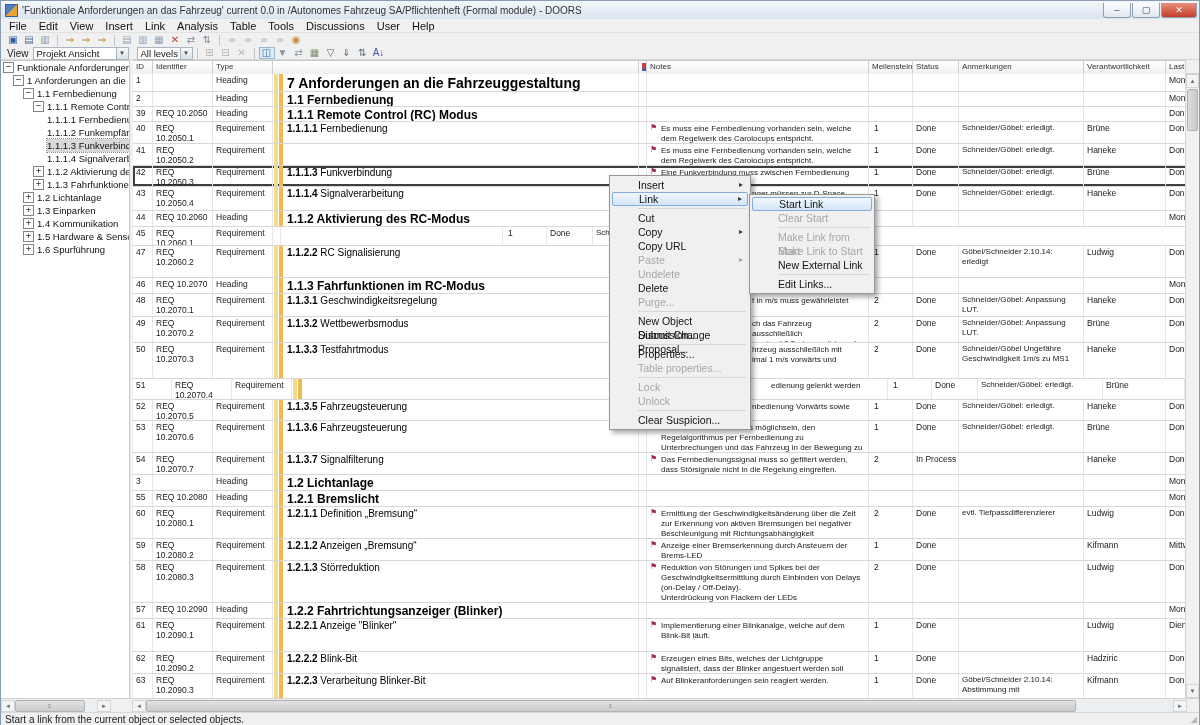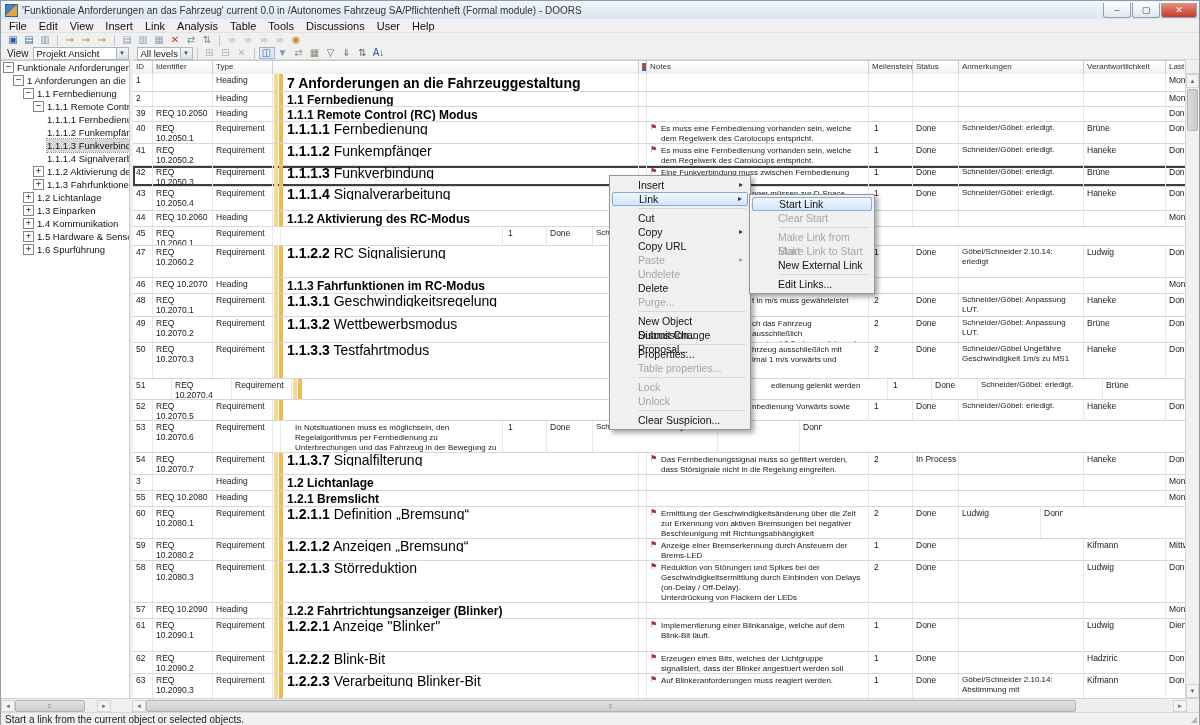--- a/index.html
+++ b/index.html
@@ -43,21 +43,21 @@
   .row{display:flex;background:#fff;border-bottom:1px solid #d8d8d8;box-sizing:border-box;}
   .row.current{box-shadow:inset 0 0 0 2px #3f3f3f;}
   .c{position:relative;border-right:1px solid #e7e7e7;padding:1px 3px;box-sizing:border-box;overflow:hidden;font-size:8.5px;color:#1a1a1a;flex:none;line-height:10px;}
   .c.main{padding:1px 4px 1px 14px;}
   .bar{position:absolute;top:0;bottom:0;width:4px;}
   .b1{left:1px;background:#f6d98e;}
   .b2{left:6px;background:#eebb4d;}
   .mtxt{white-space:nowrap;overflow:hidden;color:#000;}
   .mtxt.t1{font-size:14px;font-weight:bold;line-height:16px;}
   .mtxt.t2{font-size:12px;font-weight:bold;line-height:14px;}
-  .mtxt.req{font-size:14px;line-height:12px;}
+  .mtxt.req{font-size:10px;line-height:12px;}
   .c.notes{padding:2px 4px 1px 14px;font-size:8px;line-height:10px;}
   .flag{position:absolute;left:3px;top:2px;font-size:8px;line-height:8px;color:#a32557;}
   .nline{min-height:10px;}
   .nline.ind{margin-left:91px;}
   .c.anm{font-size:8px;line-height:10px;}
   .c.last,.c.ver,.c.status,.c.meil{white-space:nowrap;}
   .c.meil{padding-left:5px;}
   
   .vscroll{position:absolute;right:0;top:0;width:14px;height:100%;background:#f1f1f1;border-left:1px solid #d2d2d2;box-sizing:border-box;}
   .vs-corner{height:13px;background:#f0f0f0;border-bottom:1px solid #cfcfcf;}
@@ -311,21 +311,20 @@
             <div class="c ver" style="width:82px">Brüne</div>
             <div class="c last" style="width:22px;border-right:none">Donne</div>
           </div>
           <div class="row" style="height:22px">
             <div class="c" style="width:20px">41</div>
             <div class="c" style="width:60px">REQ 10.2050.2</div>
             <div class="c" style="width:60px">Requirement</div>
             <div class="c main" style="width:366px">
               <span class="bar b1"></span>
               <span class="bar b2"></span>
-              <div class="mtxt req"><b>1.1.1.2</b> Funkempfänger</div>
             </div>
             <div class="c" style="width:8px"></div>
             <div class="c notes" style="width:222px">
               <span class="flag">⚑</span>
               <div class="nline">Es muss eine Fernbedienung vorhanden sein, welche dem Regelwerk des Carolocups entspricht.</div>
             </div>
             <div class="c meil" style="width:44px">1</div>
             <div class="c status" style="width:46px">Done</div>
             <div class="c anm" style="width:125px">Schneider/Göbel: erledigt.</div>
             <div class="c ver" style="width:82px">Haneke</div>
@@ -510,35 +509,41 @@
             <div class="c ver" style="width:82px">Brüne</div>
             <div class="c last" style="width:22px;border-right:none">Donne</div>
           </div>
           <div class="row" style="height:21px">
             <div class="c" style="width:20px">52</div>
             <div class="c" style="width:60px">REQ 10.2070.5</div>
             <div class="c" style="width:60px">Requirement</div>
             <div class="c main" style="width:366px">
               <span class="bar b1"></span>
               <span class="bar b2"></span>
+              <div class="mtxt req"><b>1.1.3.5</b> Fahrzeugsteuerung</div>
             </div>
             <div class="c" style="width:8px"></div>
             <div class="c notes" style="width:222px">
               <div class="nline ind">nbedienung Vorwärts sowie</div>
             </div>
             <div class="c meil" style="width:44px">1</div>
             <div class="c status" style="width:46px">Done</div>
             <div class="c anm" style="width:125px">Schneider/Göbel: erledigt.</div>
             <div class="c ver" style="width:82px">Haneke</div>
             <div class="c last" style="width:22px;border-right:none">Donne</div>
           </div>
           <div class="row" style="height:32px">
             <div class="c" style="width:20px">53</div>
             <div class="c" style="width:60px">REQ 10.2070.6</div>
             <div class="c" style="width:60px">Requirement</div>
+            <div class="c main" style="width:366px">
+              <span class="bar b1"></span>
+              <span class="bar b2"></span>
+              <div class="mtxt req"><b>1.1.3.6</b> Fahrzeugsteuerung</div>
+            </div>
             <div class="c" style="width:8px"></div>
             <div class="c notes" style="width:222px">
               <div class="nline">In Notsituationen muss es möglichsein, den Regelalgorithmus per Fernbedienung zu Unterbrechungen und das Fahrzeug in der Bewegung zu stoppen.</div>
             </div>
             <div class="c meil" style="width:44px">1</div>
             <div class="c status" style="width:46px">Done</div>
             <div class="c anm" style="width:125px">Schneider/Göbel: erledigt.</div>
             <div class="c ver" style="width:82px">Brüne</div>
             <div class="c last" style="width:22px;border-right:none">Donne</div>
           </div>
@@ -605,20 +610,21 @@
               <span class="bar b2"></span>
               <div class="mtxt req"><b>1.2.1.1</b> Definition „Bremsung“</div>
             </div>
             <div class="c" style="width:8px"></div>
             <div class="c notes" style="width:222px">
               <span class="flag">⚑</span>
               <div class="nline">Ermittlung der Geschwindigkeitsänderung über die Zeit zur Erkennung von aktiven Bremsungen bei negativer Beschleunigung mit Richtungsabhängigkeit</div>
             </div>
             <div class="c meil" style="width:44px">2</div>
             <div class="c status" style="width:46px">Done</div>
+            <div class="c anm" style="width:125px">evtl. Tiefpassdifferenzierer</div>
             <div class="c ver" style="width:82px">Ludwig</div>
             <div class="c last" style="width:22px;border-right:none">Donne</div>
           </div>
           <div class="row" style="height:22px">
             <div class="c" style="width:20px">59</div>
             <div class="c" style="width:60px">REQ 10.2080.2</div>
             <div class="c" style="width:60px">Requirement</div>
             <div class="c main" style="width:366px">
               <span class="bar b1"></span>
               <span class="bar b2"></span>
@@ -718,21 +724,21 @@
             <div class="c" style="width:60px">REQ 10.2090.3</div>
             <div class="c" style="width:60px">Requirement</div>
             <div class="c main" style="width:366px">
               <span class="bar b1"></span>
               <span class="bar b2"></span>
               <div class="mtxt req"><b>1.2.2.3</b> Verarbeitung Blinker-Bit</div>
             </div>
             <div class="c" style="width:8px"></div>
             <div class="c notes" style="width:222px">
               <span class="flag">⚑</span>
-              <div class="nline">Auf Blinkeranforderungen muss reagiert werden.</div>
+              <div class="nline">Auf Blinkeranforderungen sein reagiert werden.</div>
             </div>
             <div class="c meil" style="width:44px">1</div>
             <div class="c status" style="width:46px">Done</div>
             <div class="c anm" style="width:125px">Göbel/Schneider 2.10.14: Abstimmung mit</div>
             <div class="c ver" style="width:82px">Kifmann</div>
             <div class="c last" style="width:22px;border-right:none">Donne</div>
           </div>
         </div>
     </div>
     <div class="vscroll">

